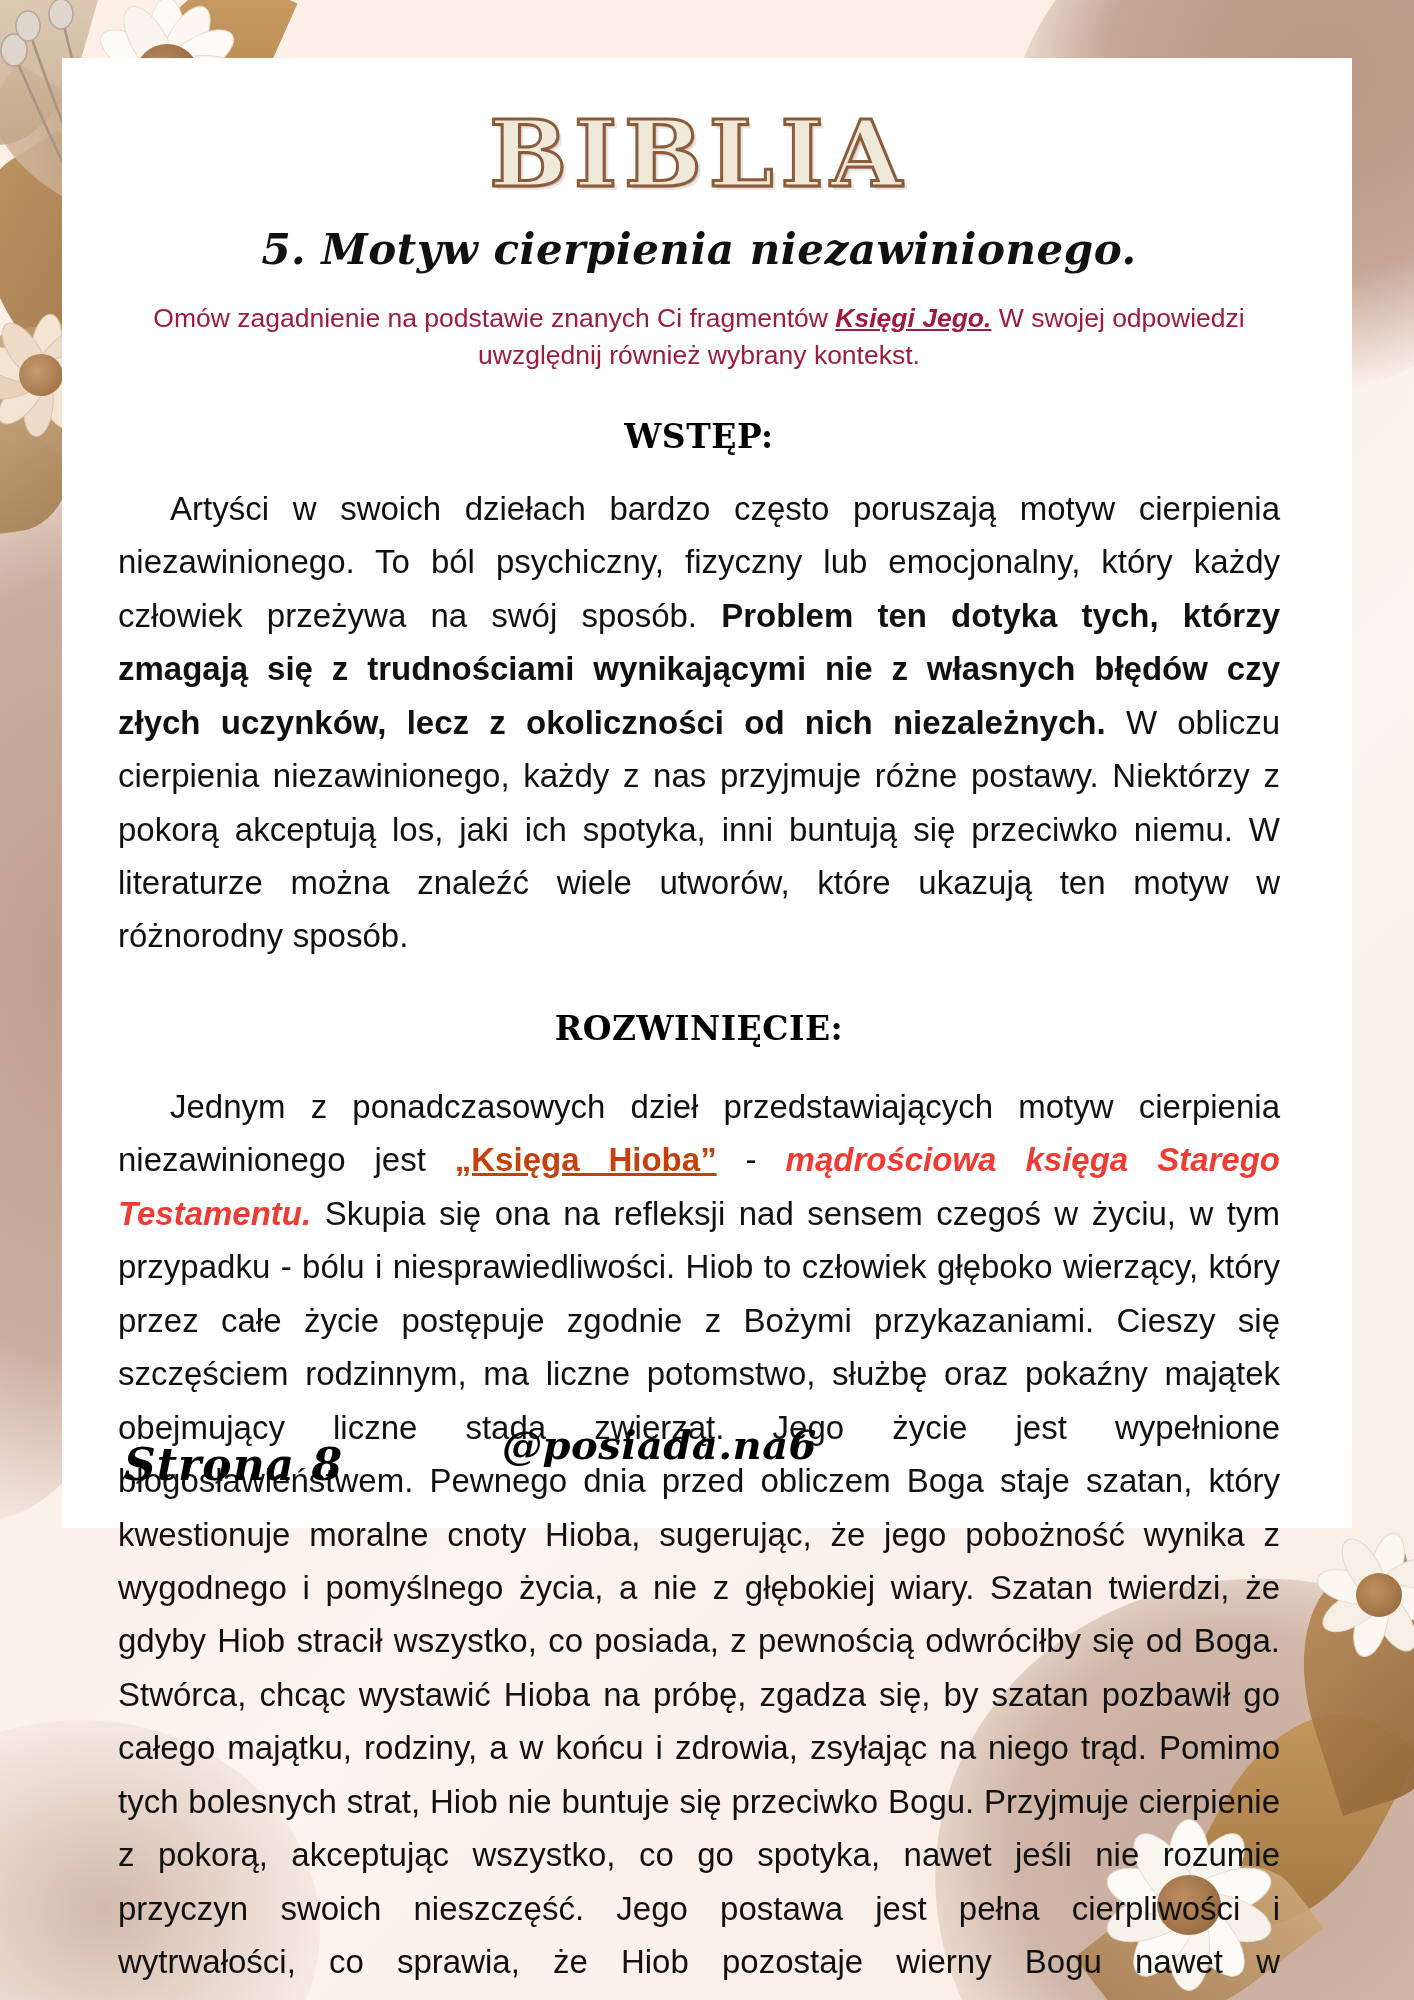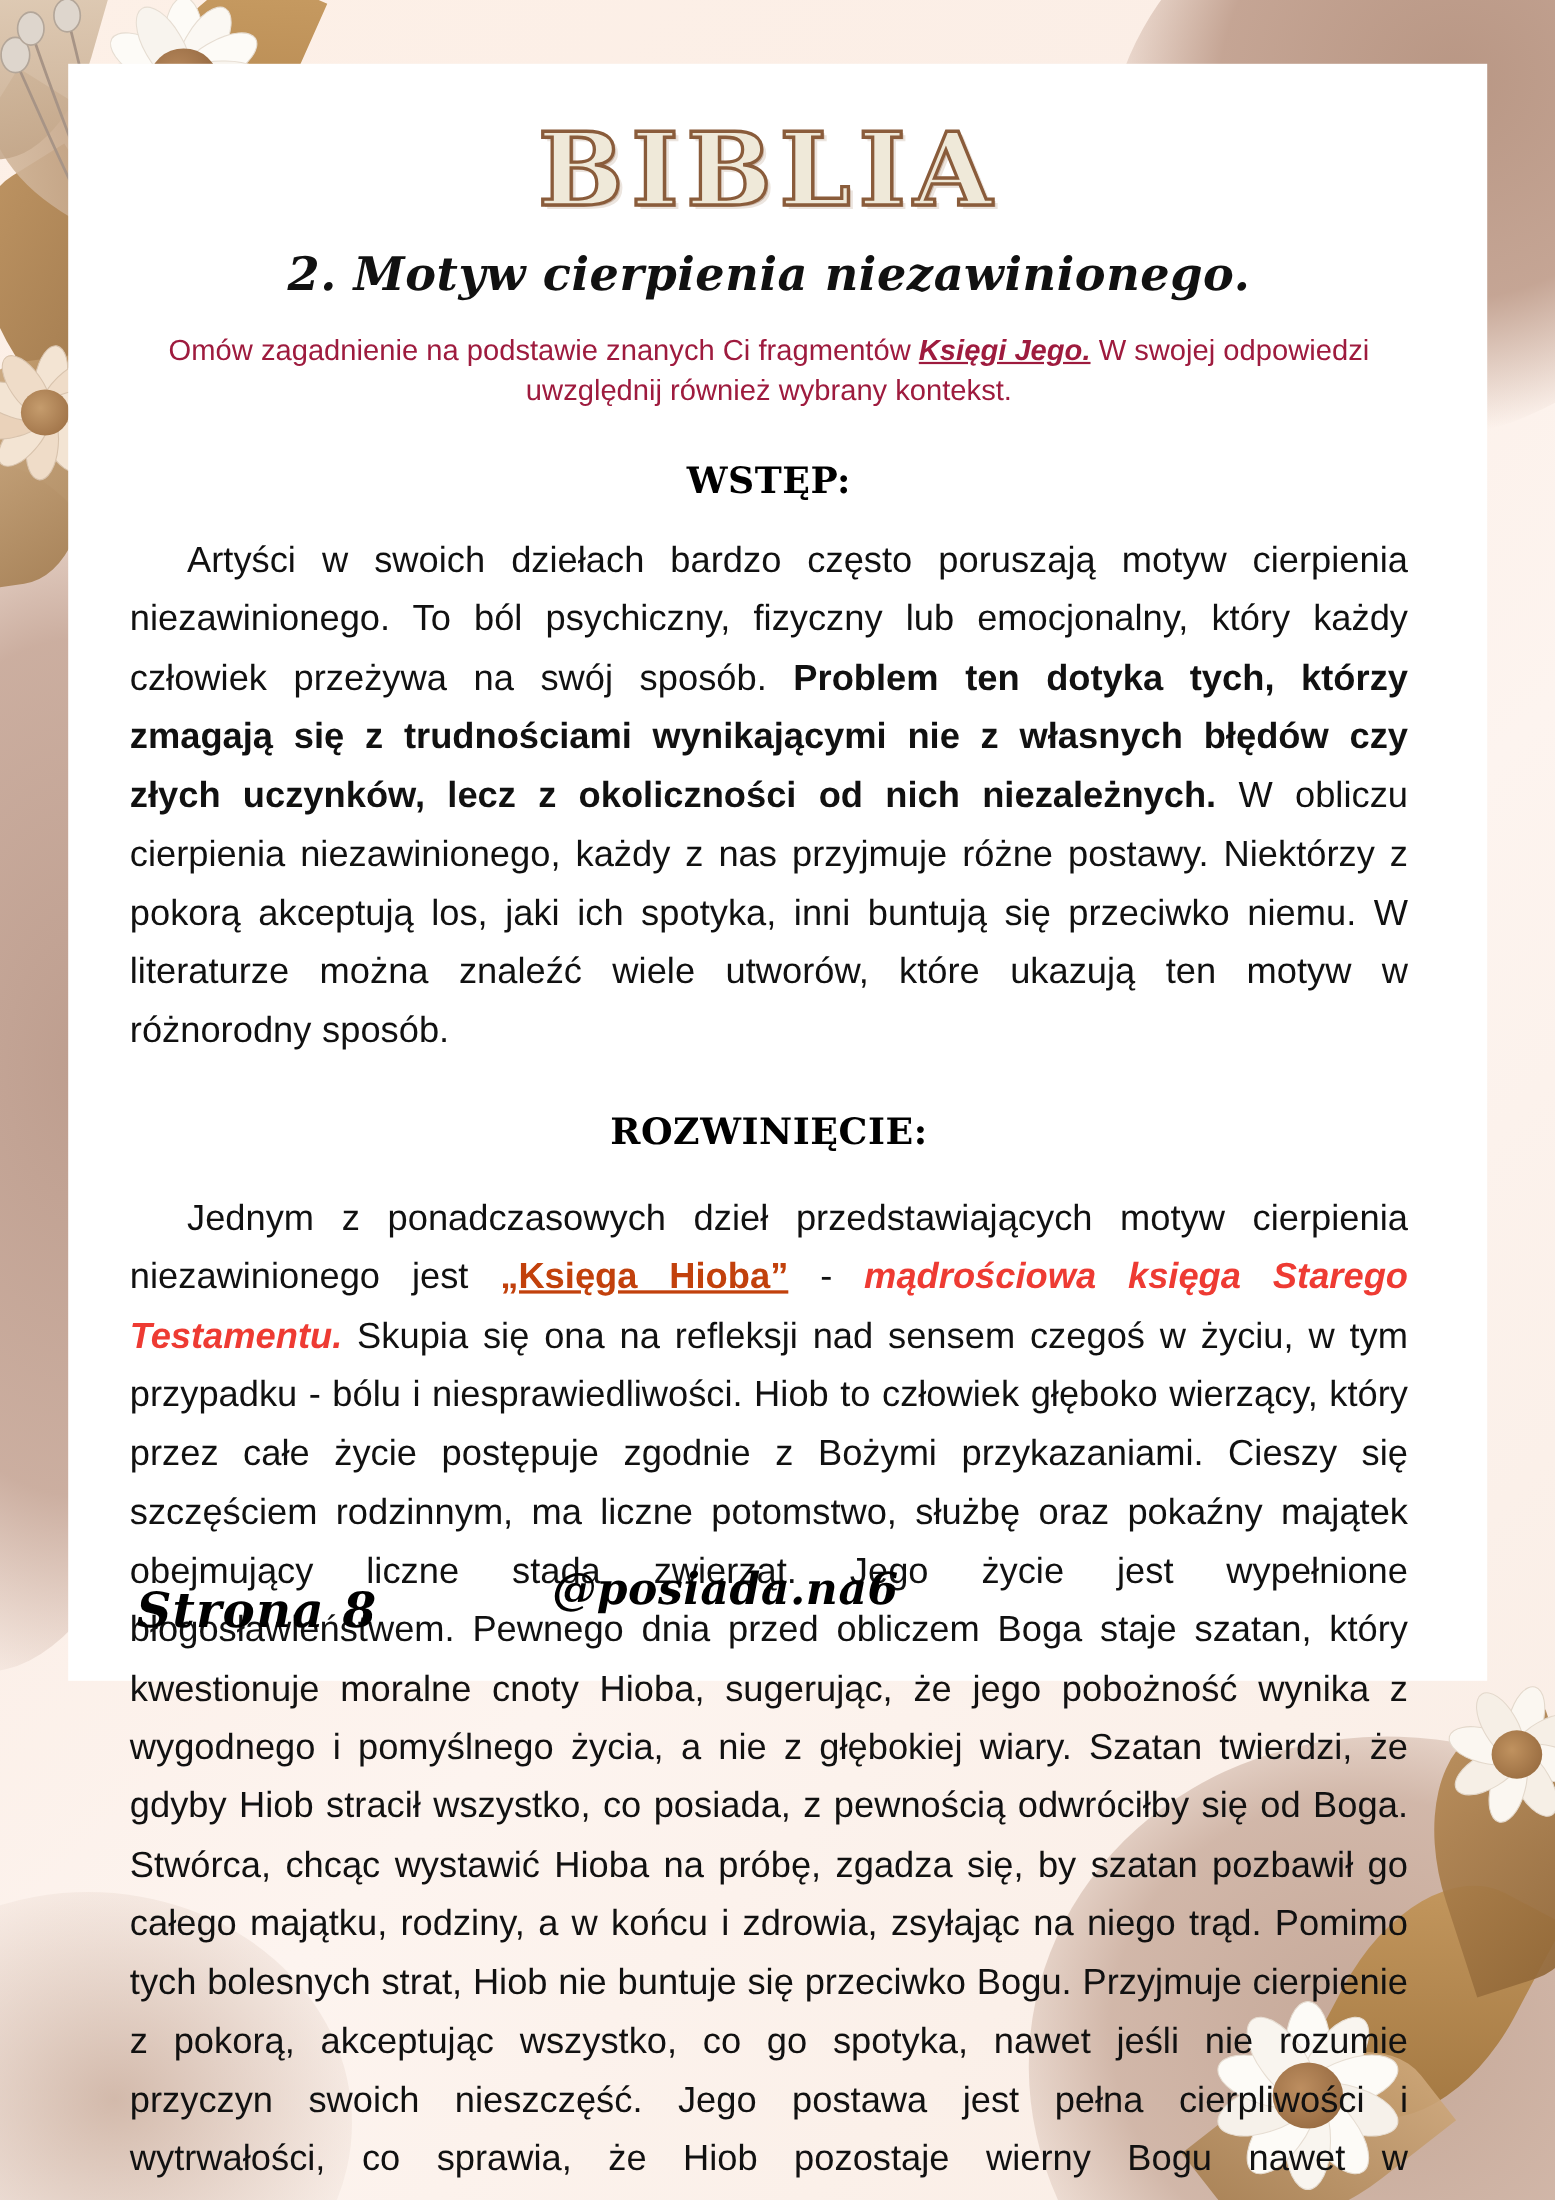--- a/index.html
+++ b/index.html
@@ -294,21 +294,21 @@
   <div class="petal" style="width:30px;height:62px;background:#fbf7f1;border:1px solid #e3d8cb;transform:translate(-50%,-100%) rotate(285deg);"></div>
   <div class="petal" style="width:30px;height:62px;background:#f6efe6;border:1px solid #e3d8cb;transform:translate(-50%,-100%) rotate(330deg);"></div>
   <div class="core" style="width:46px;height:44px;background:radial-gradient(circle at 40% 40%,#c0925f,#8f6339);"></div>
 </div>
 
 <div class="card">
   <div class="inner">
 
     <h1 class="title">BIBLIA</h1>
 
-    <h2 class="subtitle">2. Motyw cierpienia niezawinionego.</h2>
+    <h2 class="subtitle">5. Motyw cierpienia niezawinionego.</h2>
 
     <p class="instruction">
       <span>Omów zagadnienie na podstawie znanych Ci fragmentów </span><b>Księgi Jego.</b><span> W swojej odpowiedzi uwzględnij również wybrany kontekst.</span>
     </p>
 
     <h3 class="section-head">WSTĘP:</h3>
 
     <p class="body">
       <span>Artyści w swoich dziełach bardzo często poruszają motyw cierpienia niezawinionego. To ból psychiczny, fizyczny lub emocjonalny, który każdy człowiek przeżywa na swój sposób. </span><b>Problem ten dotyka tych, którzy zmagają się z trudnościami wynikającymi nie z własnych  błędów czy złych uczynków, lecz z okoliczności od nich niezależnych.</b><span> W obliczu cierpienia niezawinionego, każdy z nas przyjmuje różne postawy. Niektórzy z pokorą akceptują los, jaki ich spotyka, inni buntują się przeciwko niemu. W literaturze można znaleźć wiele utworów, które ukazują ten motyw w różnorodny sposób.</span>
     </p>

